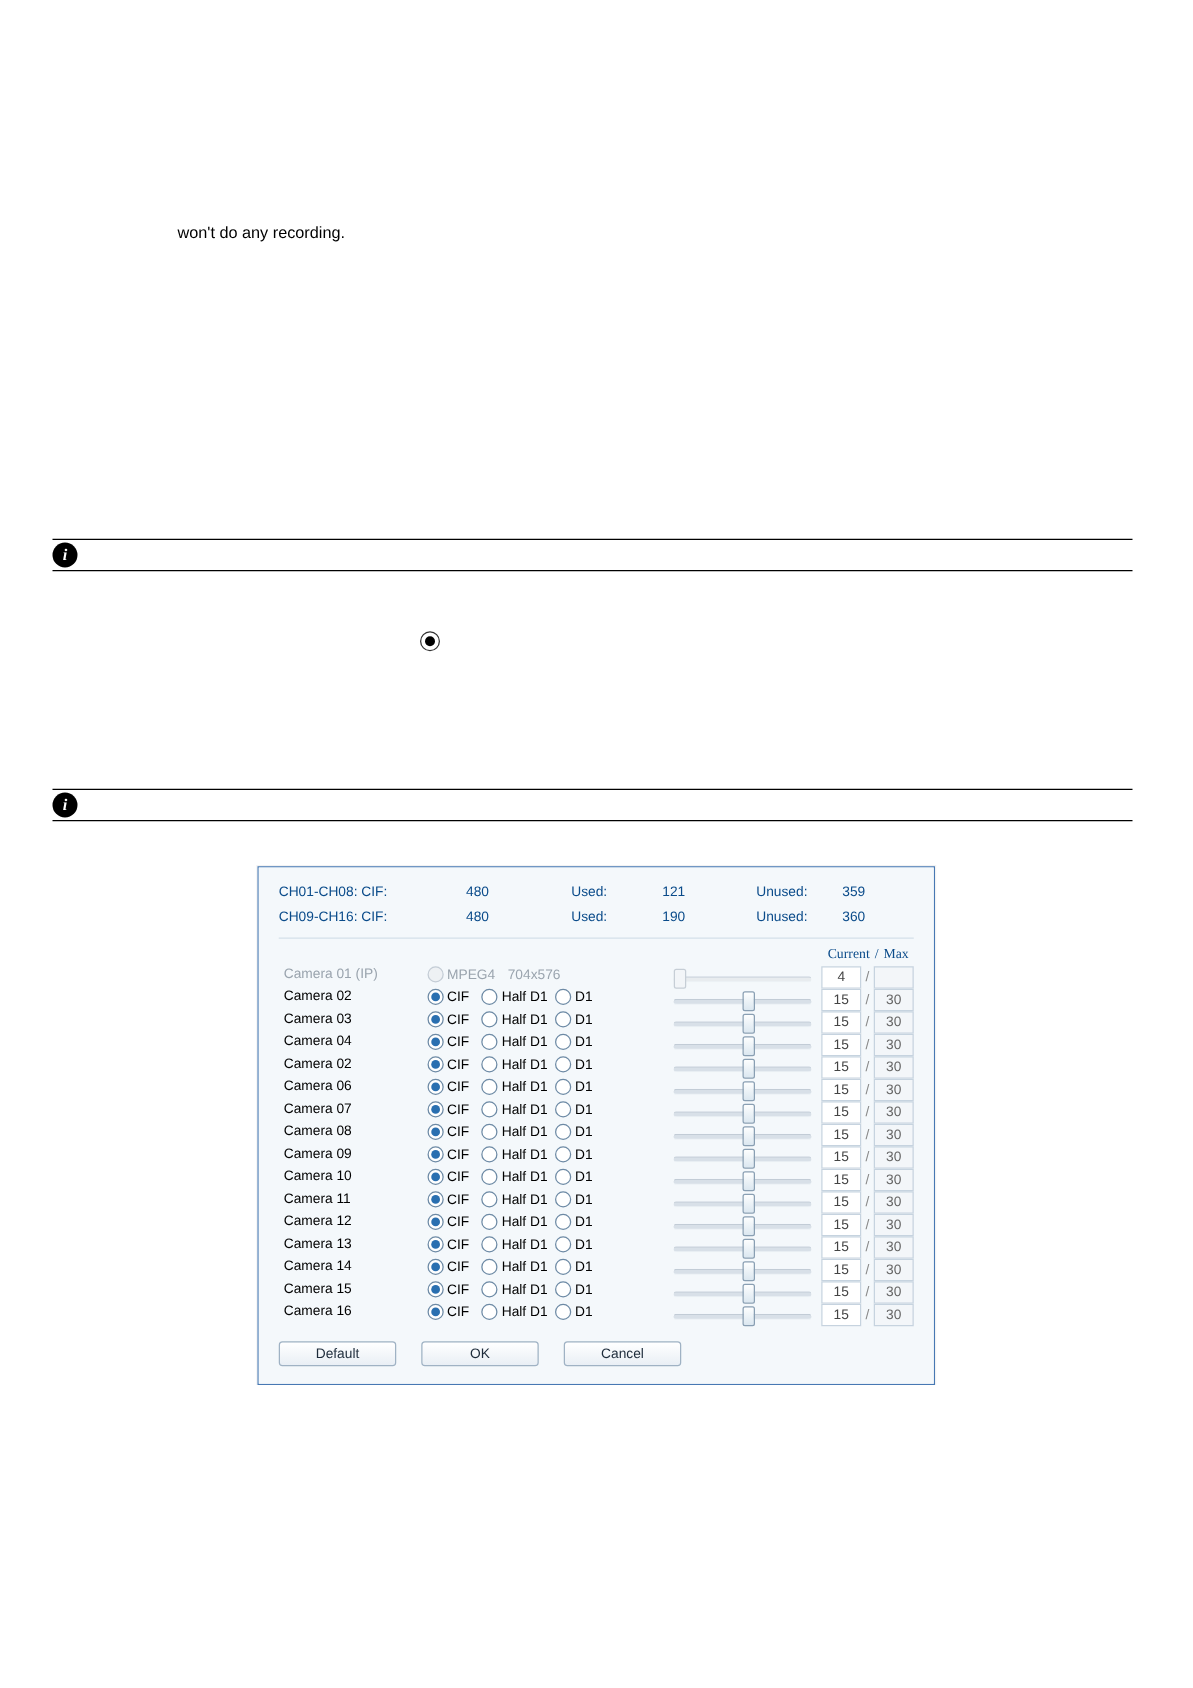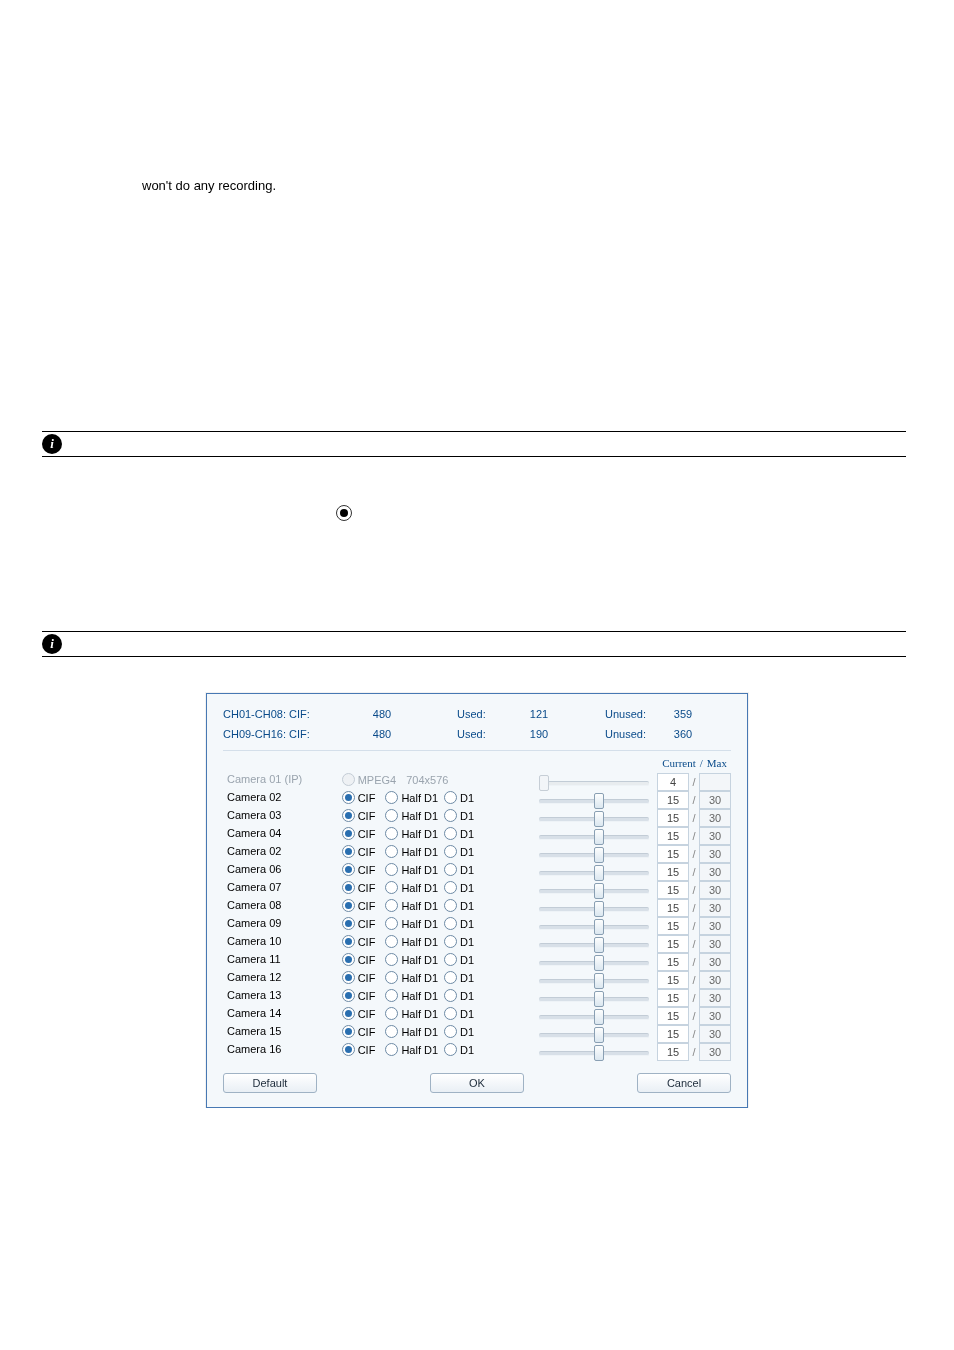--- a/index.html
+++ b/index.html
@@ -214,22 +214,22 @@
     border:1px solid #c6d3df;
     background:#fff;
     font-size:11px;
     color:#444;
   }
   .numcell.ro { background:#f3f6f9; color:#666; }
   .slash { display:inline-block; width:10px; text-align:center; color:#888; }
 
   .btn-row {
     display:flex;
-    justify-content:space-between;
-    gap: 10px;
+    justify-content:flex-start;
+    gap: 20px;
     margin-top: 12px;
   }
   .btn {
     min-width: 64px;
     padding: 3px 14px;
     font-size: 11px;
     border: 1px solid #9fb2c4;
     border-radius: 3px;
     background: linear-gradient(#ffffff, #e9eff5);
     color:#1d2b3a;

